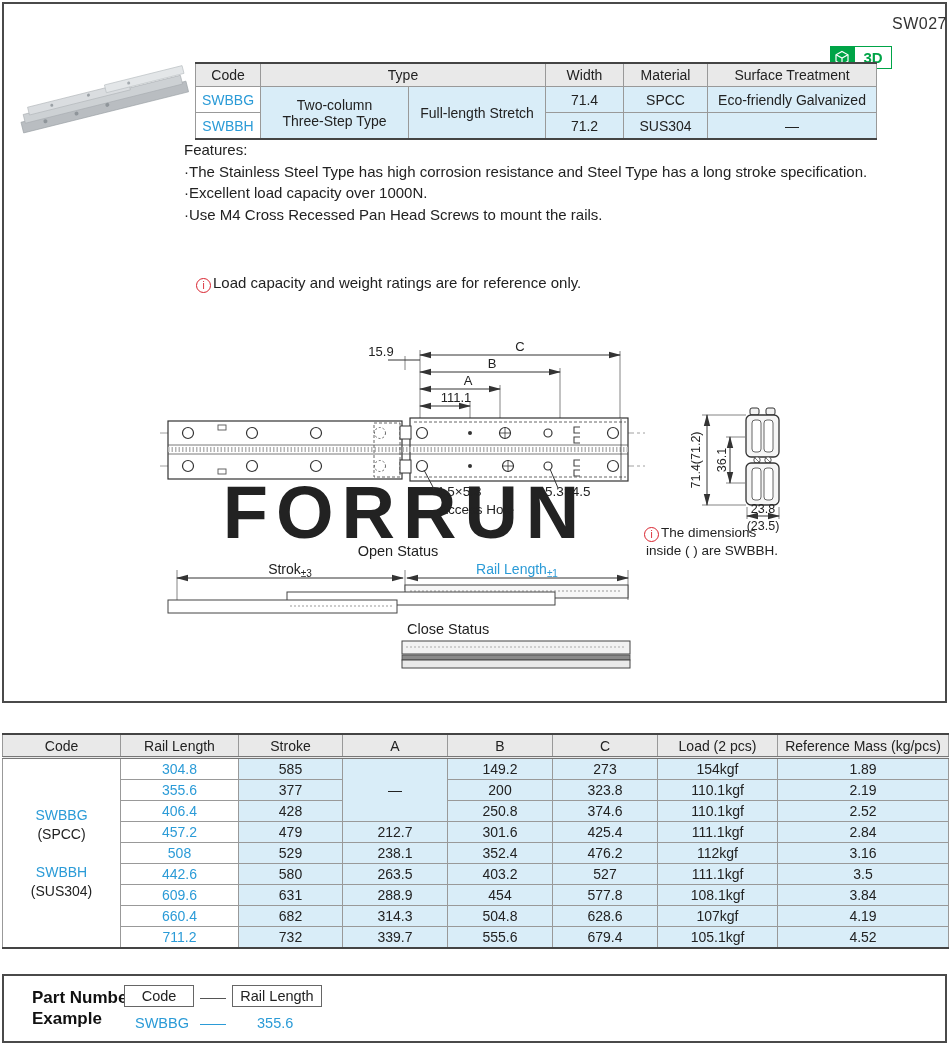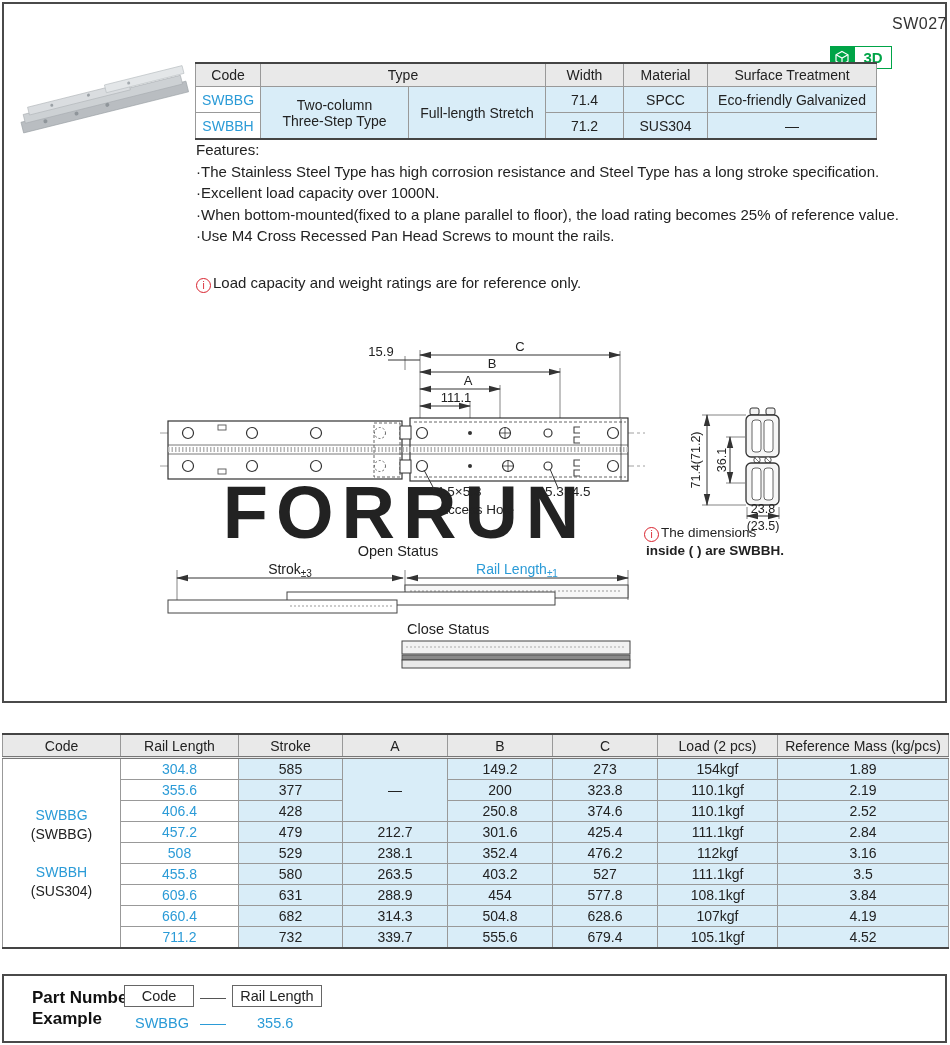--- a/index.html
+++ b/index.html
@@ -108,25 +108,24 @@
     </tr>
     <tr>
       <td class="code">SWBBH</td>
       <td>71.2</td>
       <td>SUS304</td>
       <td>—</td>
     </tr>
   </tbody>
     </table>
 
-  <div class="abs feat" style="left:196px;top:139px;">
+  <div class="abs feat" style="left:184px;top:139px;">
     <div>Features:</div>
     <div>·The Stainless Steel Type has high corrosion resistance and Steel Type has a long stroke specification.</div>
     <div>·Excellent load capacity over 1000N.</div>
-    <div>·When bottom-mounted(fixed to a plane parallel to floor), the load rating becomes 25% of reference value.</div>
     <div>·Use M4  Cross Recessed Pan Head Screws to mount the rails.</div>
   </div>
   <div class="abs feat" style="left:196px;top:272px;">
     <div><span class="info-i">i</span><span>Load capacity and weight ratings are for reference only.</span></div>
   </div>
 
   <svg class="abs" style="left:0;top:338px;" width="950" height="362" viewBox="0 0 950 362">
     <defs>
       <marker id="ae" markerWidth="12" markerHeight="10" refX="11" refY="5" orient="auto-start-reverse" markerUnits="userSpaceOnUse">
         <path d="M12,5 L0,1.8 L0,8.2 z" fill="#333"></path>
@@ -272,21 +271,21 @@
       <text x="407" y="296" font-size="14.5">Close Status</text>
       <rect x="402" y="303" width="228" height="13" fill="#f2f2f2" stroke="#444" stroke-width="1"></rect>
       <line x1="406" y1="309" x2="626" y2="309" stroke="#aaa" stroke-width="1" stroke-dasharray="2 2"></line>
       <rect x="402" y="317" width="228" height="5" fill="#8a8a8a" stroke="#444" stroke-width="0.8"></rect>
       <rect x="402" y="322" width="228" height="8" fill="#e9e9e9" stroke="#444" stroke-width="1"></rect>
     </g>
   </svg>
 
   <div id="secnote" class="abs">
     <div><span class="info-i">i</span><span>The dimensions</span></div>
-    <div style="padding-left:2px;font-weight:bold;">inside ( ) are SWBBH.</div>
+    <div style="padding-left:2px;">inside ( ) are SWBBH.</div>
   </div>
 
   <table id="dt" class="abs">
     <colgroup>
         <col style="width:118px">
         <col style="width:118px">
         <col style="width:104px">
         <col style="width:105px">
       <col style="width:105px">
         <col style="width:105px">
@@ -300,21 +299,21 @@
       <th>Stroke</th>
       <th>A</th>
       <th>B</th>
       <th>C</th>
       <th>Load (2 pcs)</th>
       <th>Reference Mass (kg/pcs)</th>
     </tr>
     <tr>
       <td class="codecell" rowspan="9">
         <div class="bluetxt">SWBBG</div>
-        <div>(SWBBG)</div>
+        <div>(SPCC)</div>
         <div style="height:19px;"></div>
         <div class="bluetxt">SWBBH</div>
         <div>(SUS304)</div>
       </td>
       <td class="rl">304.8</td>
       <td>585</td>
       <td rowspan="3">—</td>
       <td>149.2</td>
       <td>273</td>
       <td>154kgf</td>
@@ -348,21 +347,21 @@
     <tr>
       <td class="rl">508</td>
       <td>529</td>
       <td>238.1</td>
       <td>352.4</td>
       <td>476.2</td>
       <td>112kgf</td>
       <td>3.16</td>
     </tr>
     <tr>
-      <td class="rl">455.8</td>
+      <td class="rl">442.6</td>
       <td>580</td>
       <td>263.5</td>
       <td>403.2</td>
       <td>527</td>
       <td>111.1kgf</td>
       <td>3.5</td>
     </tr>
     <tr>
       <td class="rl">609.6</td>
       <td>631</td>

